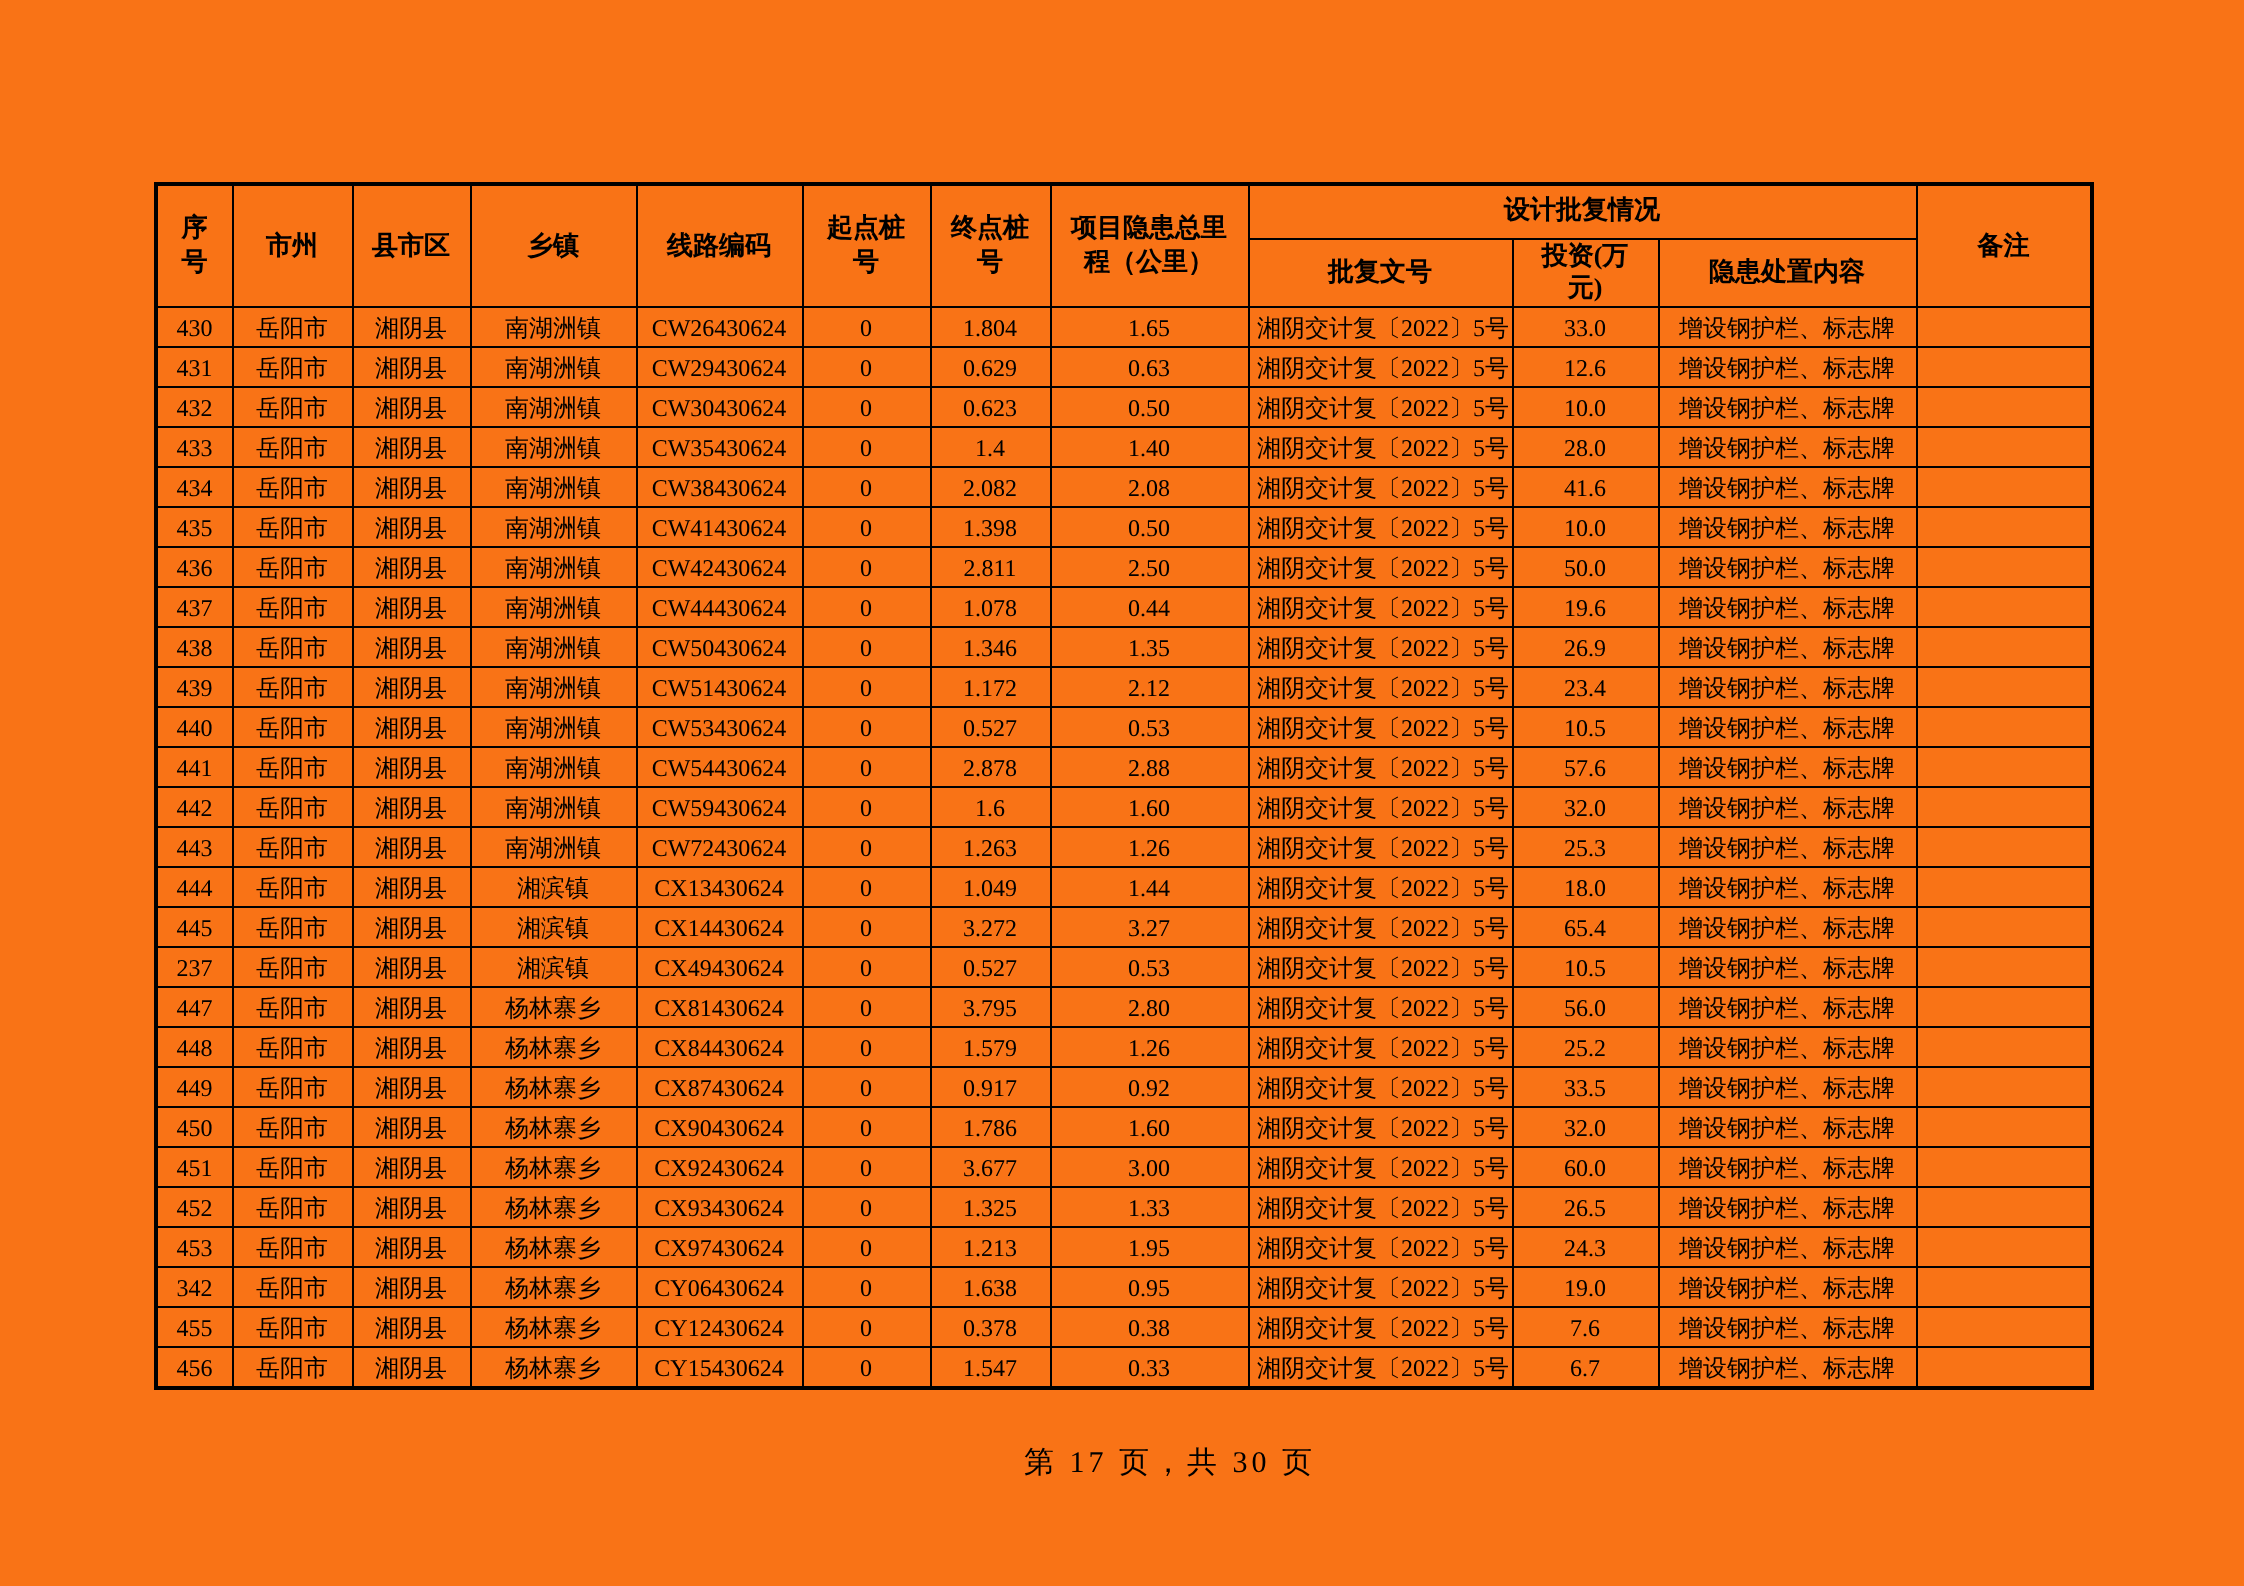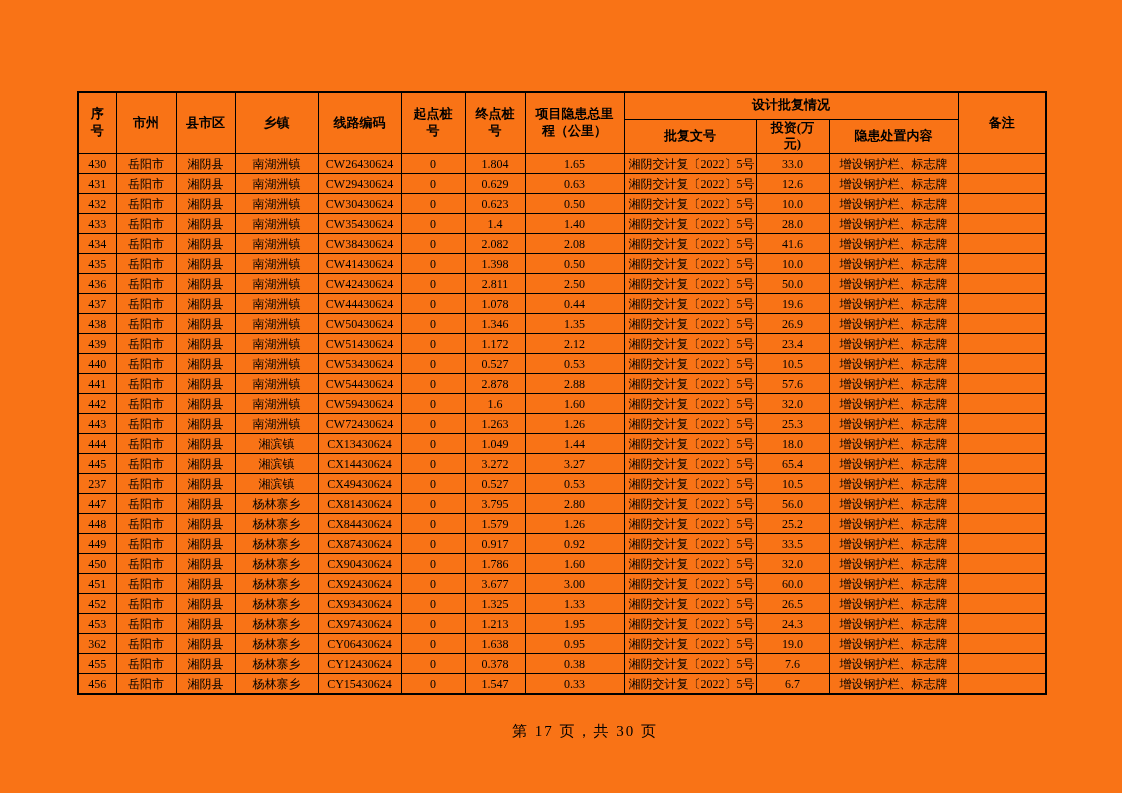--- a/index.html
+++ b/index.html
@@ -425,21 +425,21 @@
     <td>CX97430624</td>
     <td>0</td>
     <td>1.213</td>
     <td>1.95</td>
     <td>湘阴交计复〔2022〕5号</td>
     <td>24.3</td>
     <td>增设钢护栏、标志牌</td>
     <td></td>
   </tr>
         <tr>
-    <td>362</td>
+    <td>342</td>
     <td>岳阳市</td>
     <td>湘阴县</td>
     <td>杨林寨乡</td>
     <td>CY06430624</td>
     <td>0</td>
     <td>1.638</td>
     <td>0.95</td>
     <td>湘阴交计复〔2022〕5号</td>
     <td>19.0</td>
     <td>增设钢护栏、标志牌</td>

